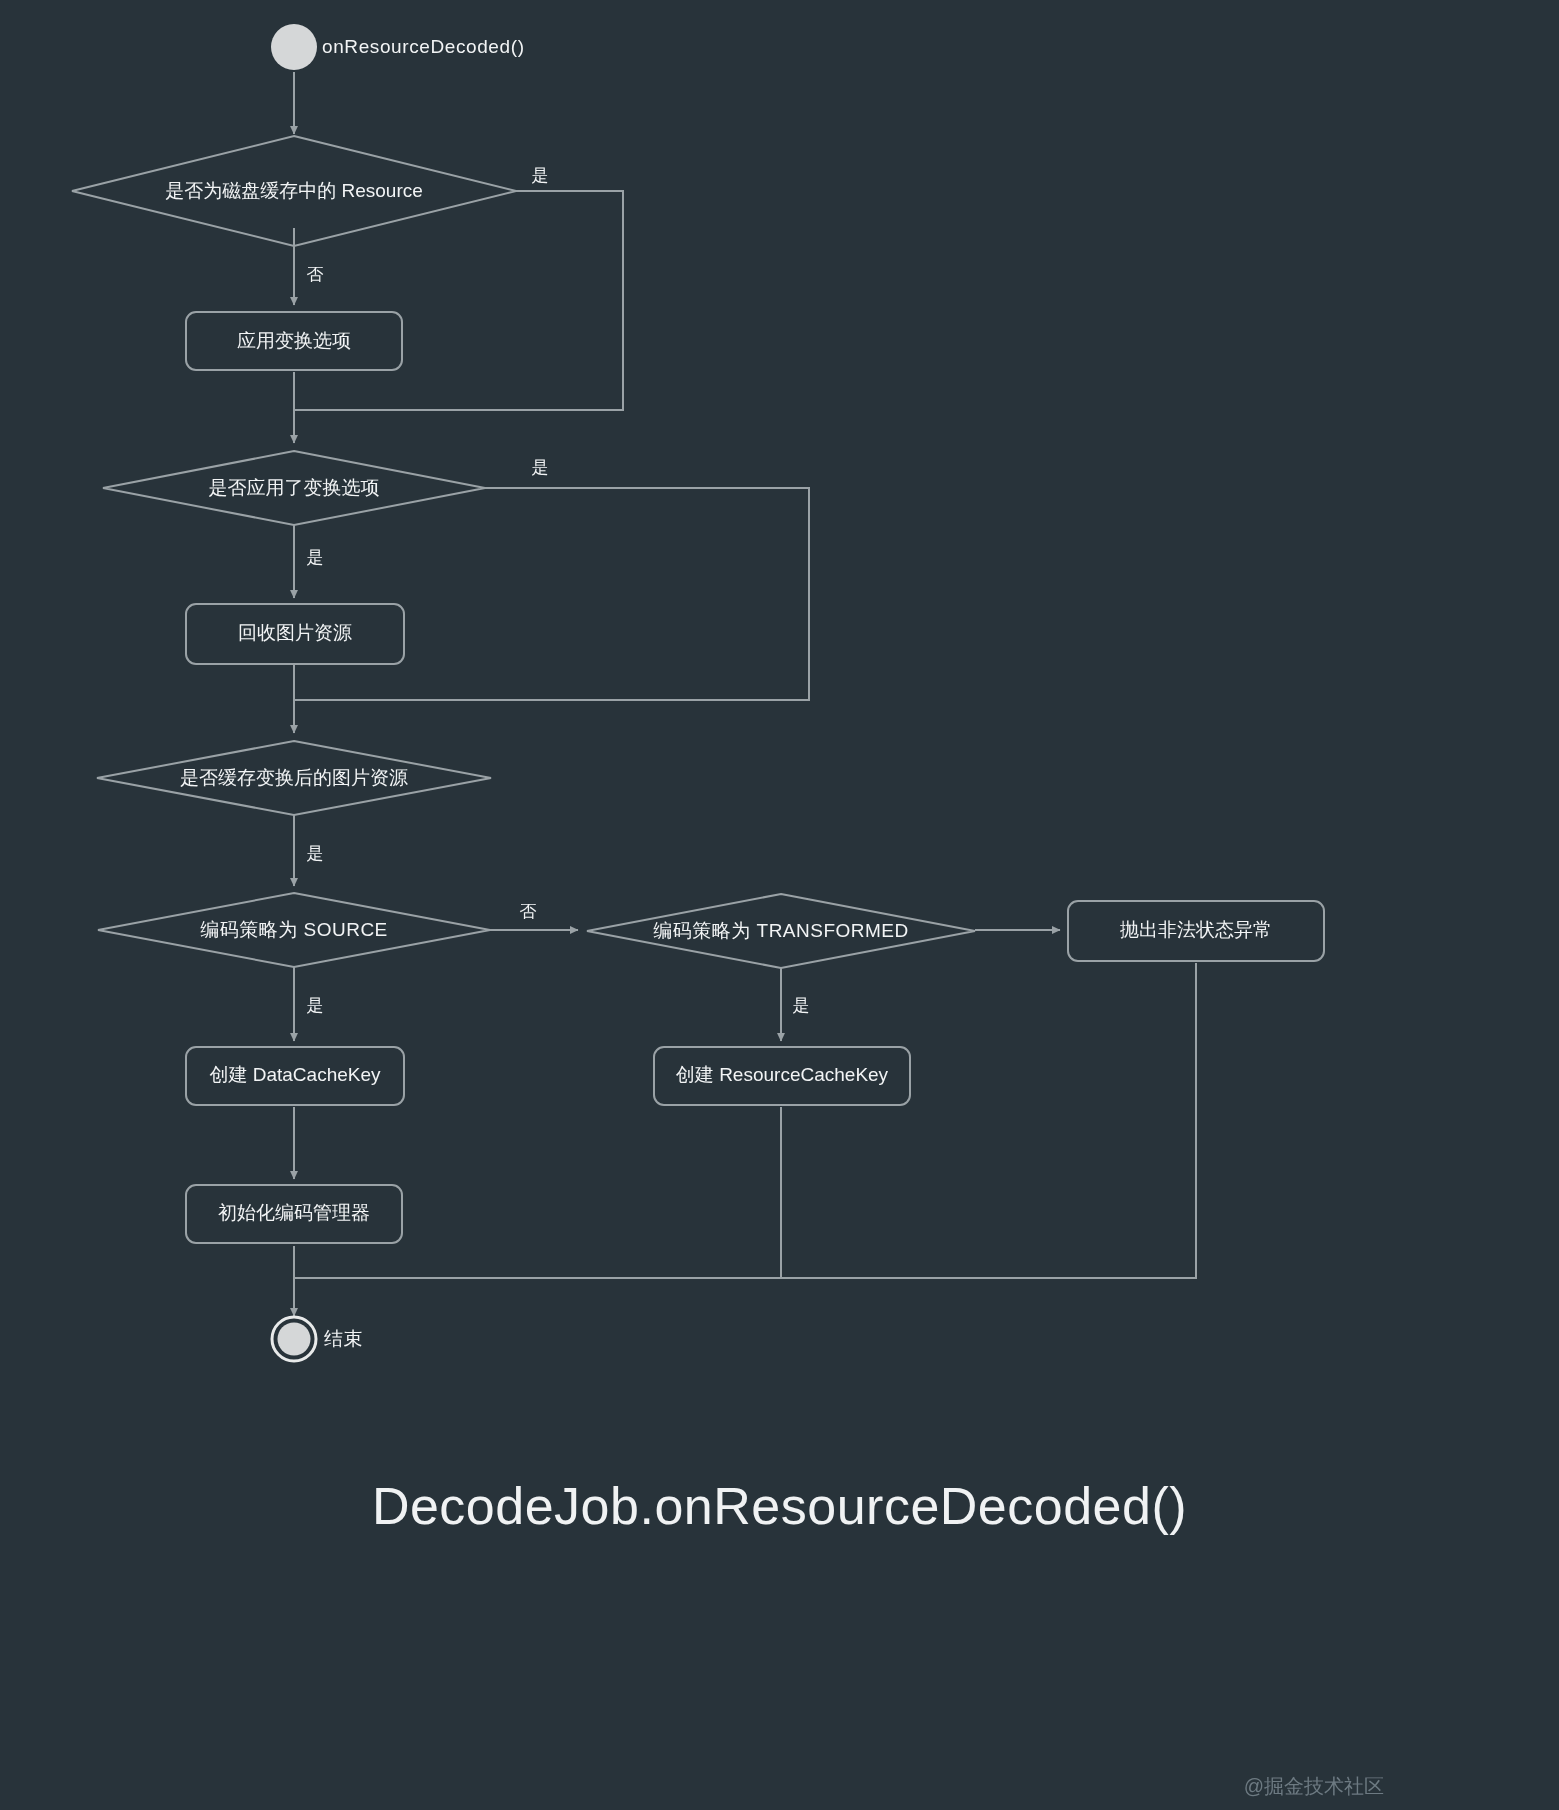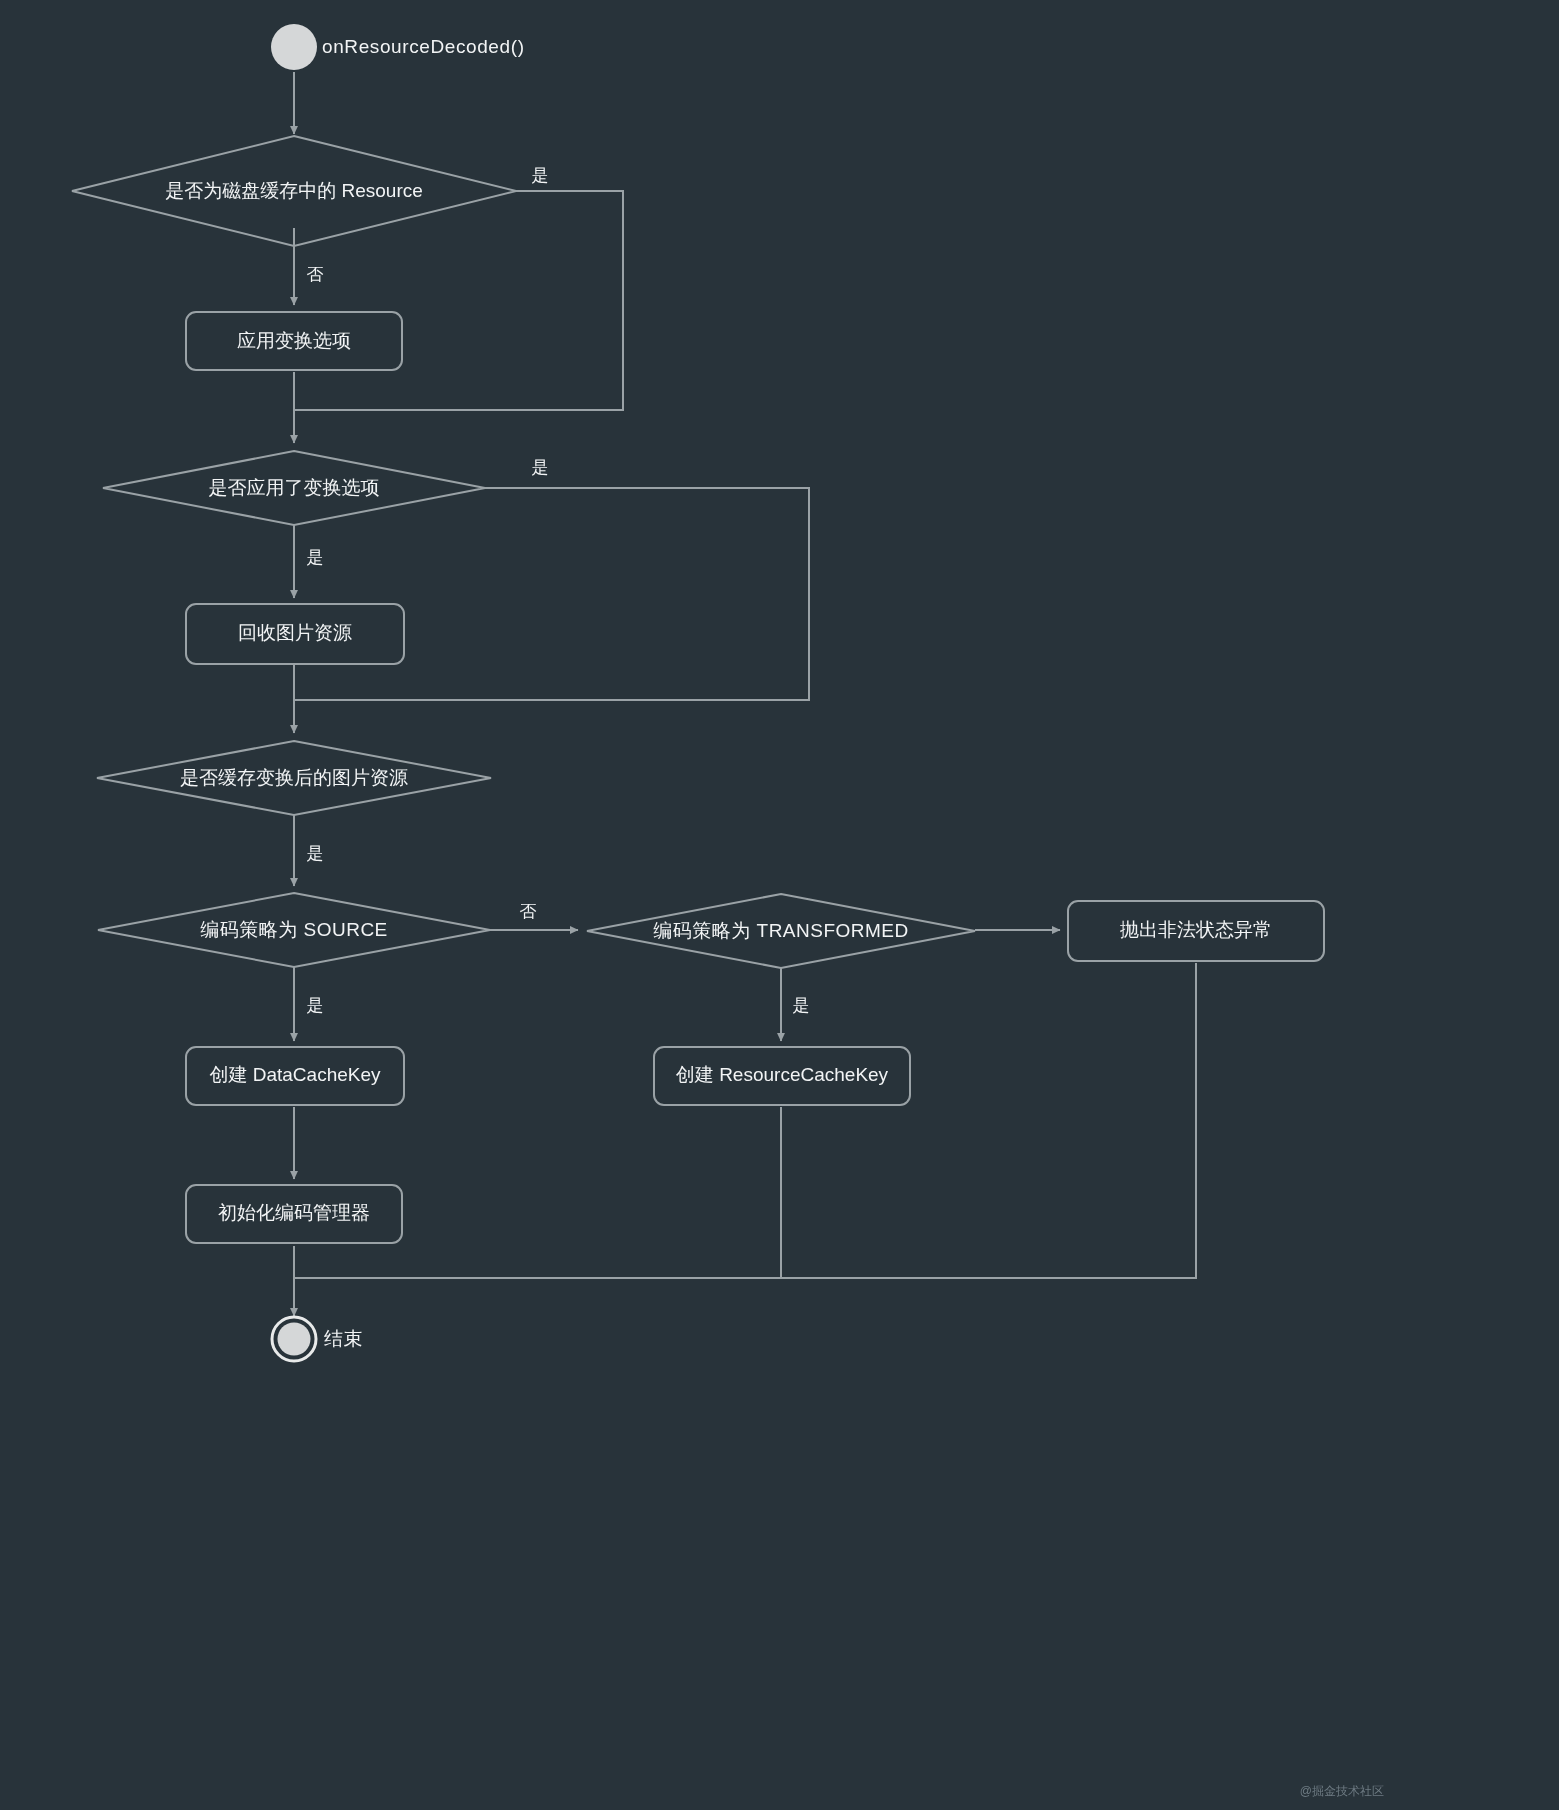--- a/index.html
+++ b/index.html
@@ -91,21 +91,21 @@
     font-size: 52px;
     font-family: "Liberation Sans", "DejaVu Sans", sans-serif;
     letter-spacing: 0.5px;
     white-space: nowrap;
   }
   .watermark {
     position: absolute;
     right: 16px;
     bottom: 10px;
     color: #6d7a82;
-    font-size: 12px;
+    font-size: 20px;
     font-family: "Liberation Sans", "DejaVu Sans", sans-serif;
   }
 </style>
 </head>
 <body>
 
 <div id="stage">
 
   <svg id="flow" viewBox="0 0 1559 1810">
     <defs>
@@ -194,15 +194,16 @@
     <text class="node-label" x="782" y="1076">创建 ResourceCacheKey</text>
 
     <rect class="node-box" x="186" y="1185" width="216" height="58" rx="10" ry="10"></rect>
     <text class="node-label" x="294" y="1214">初始化编码管理器</text>
 
     <circle class="end-circle-outer" cx="294" cy="1339" r="22"></circle>
     <circle class="end-circle-inner" cx="294" cy="1339" r="16.5"></circle>
     <text class="ext-label" x="324" y="1340">结束</text>
   </svg>
 
+  <div class="caption">DecodeJob.onResourceDecoded()</div>
   <div class="watermark">@掘金技术社区</div>
 
 </div>
 
 </body></html>

